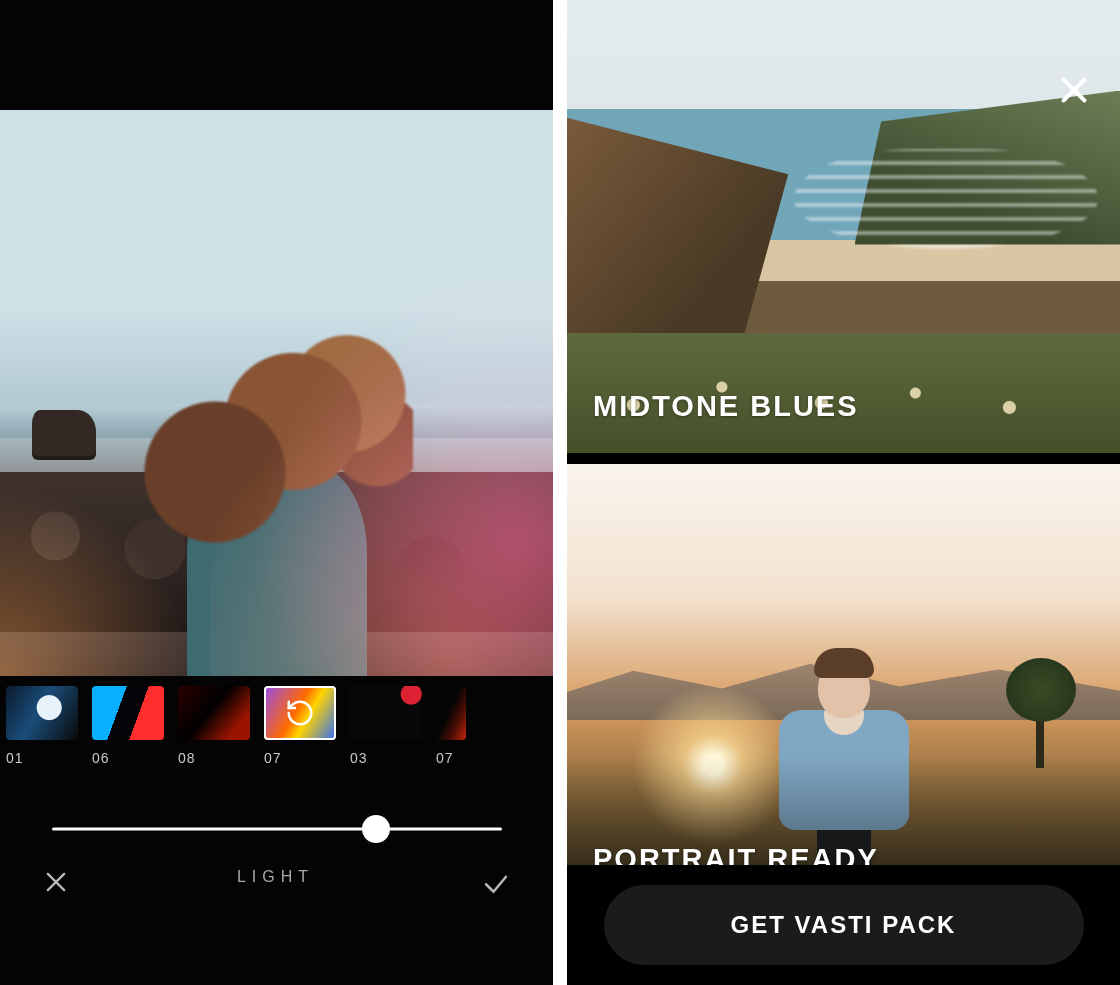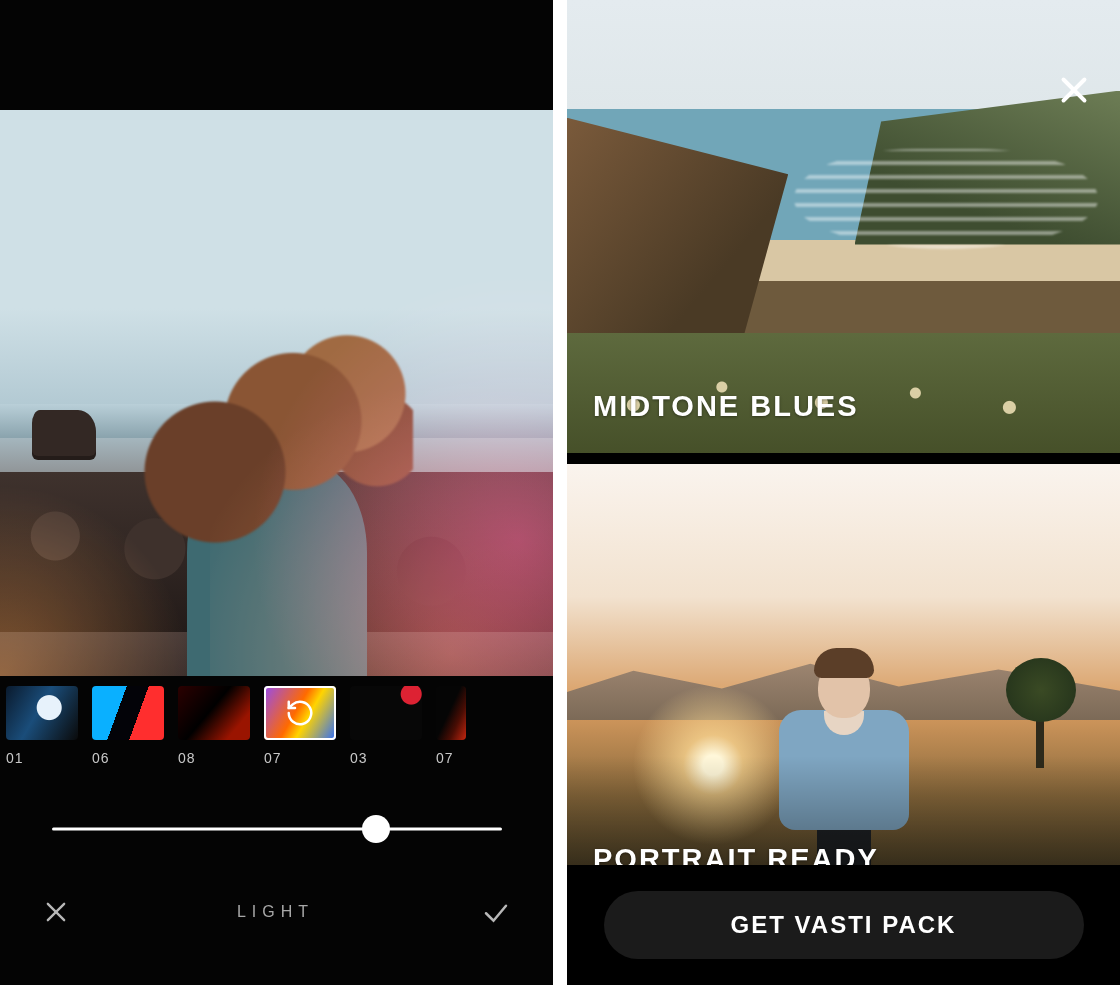--- a/index.html
+++ b/index.html
@@ -99,21 +99,21 @@
     position:absolute; left:0; right:0; top:50%; height:3px; background:#fff; transform:translateY(-50%);
     border-radius:2px;
   }
   .slider-thumb {
     position:absolute; top:50%; width:28px; height:28px; background:#fff; border-radius:50%;
     transform:translate(-50%,-50%);
   }
 
   
   .bottom-bar {
-    height:88px; display:flex; align-items:center; justify-content:space-between;
+    height:88px; display:flex; align-items:flex-start; justify-content:space-between;
     padding:0 42px;
   }
   .bb-icon { color:#b8b8b8; cursor:pointer; display:flex; }
   .bb-title { color:#a8a8a8; font-size:16px; letter-spacing:6px; }
 
   
   .presets {
     width:553px; height:985px; position:relative; background:#000; overflow:hidden;
   }
   .close-btn {
@@ -167,21 +167,21 @@
   .cp-head{position:absolute;left:50%;bottom:212px;transform:translateX(-50%);width:52px;height:60px;border-radius:50% 50% 46% 46%;
     background:#e2c3a9;}
   .cp-hair{position:absolute;left:50%;bottom:252px;transform:translateX(-50%);width:60px;height:30px;border-radius:30px 30px 10px 10px;background:#5b3e28;}
   .card2-shade{position:absolute;left:0;right:0;bottom:0;height:150px;background:linear-gradient(to top,rgba(0,0,0,.55),rgba(0,0,0,0) 100%);pointer-events:none;}
 
   .cta-bar{
     position:absolute; left:0; right:0; bottom:0; height:120px; background:#000;
     display:flex; align-items:center; justify-content:center;
   }
   .cta-btn{
-    width:480px; height:68px; border-radius:40px; background:#1b1b1b; border:none;
+    width:480px; height:80px; border-radius:40px; background:#1b1b1b; border:none;
     color:#fff; font-size:24px; font-weight:700; letter-spacing:2px; cursor:pointer;
   }
 </style>
 </head>
 <body>
 
 <div class="stage">
 
   <div class="editor">
     <div class="editor-topbar"></div>

